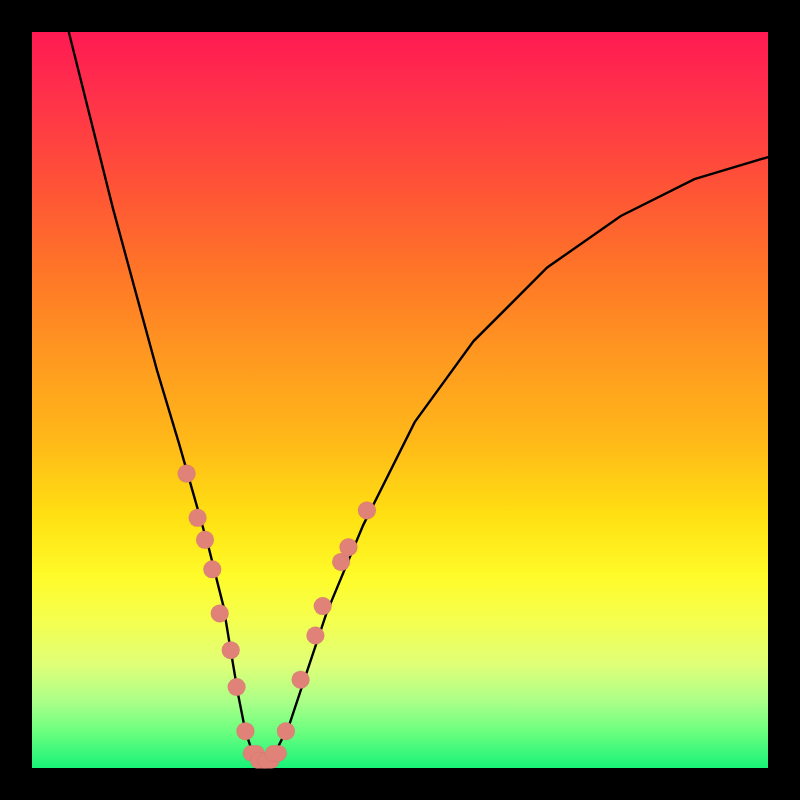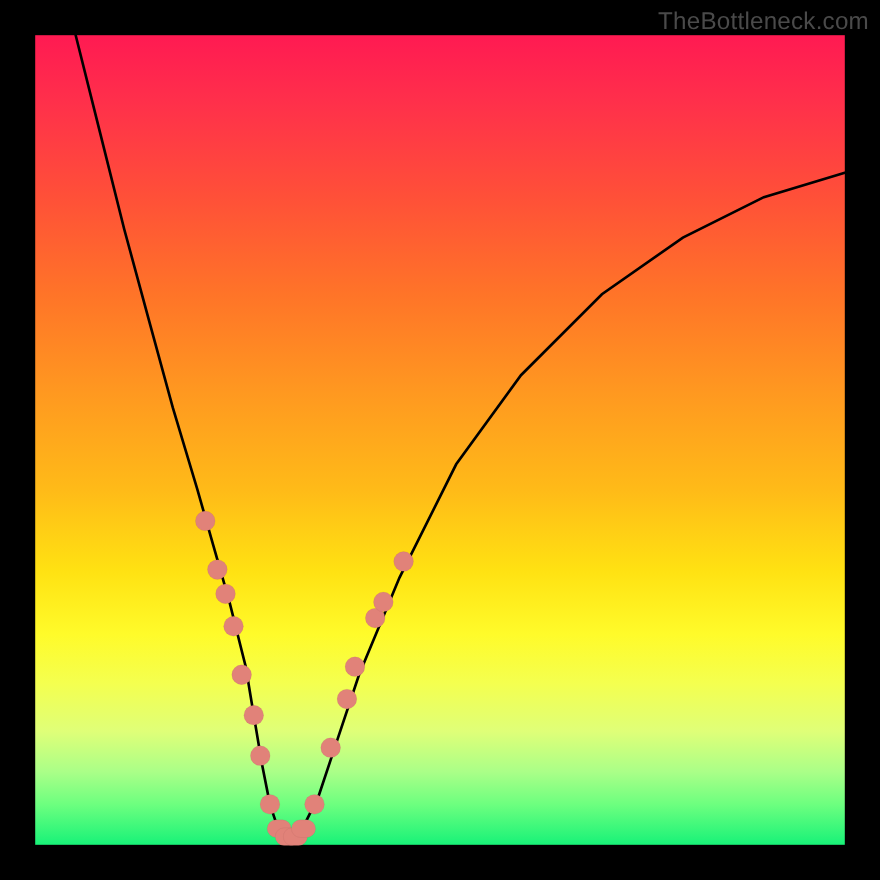--- a/index.html
+++ b/index.html
@@ -101,14 +101,13 @@
           <circle cx="253.9" cy="699.2" r="9" class="dot"></circle>
           <circle cx="268.6" cy="647.7" r="9" class="dot"></circle>
           <circle cx="283.4" cy="603.5" r="9" class="dot"></circle>
           <circle cx="290.7" cy="574.1" r="9" class="dot"></circle>
           <circle cx="309.1" cy="529.9" r="9" class="dot"></circle>
           <circle cx="316.5" cy="515.2" r="9" class="dot"></circle>
           <circle cx="334.9" cy="478.4" r="9" class="dot"></circle>
         </g>
     </svg>
   </div>
-  <div class="watermark">TheBottleneck.com</div>
 </div>
 
 </body></html>

